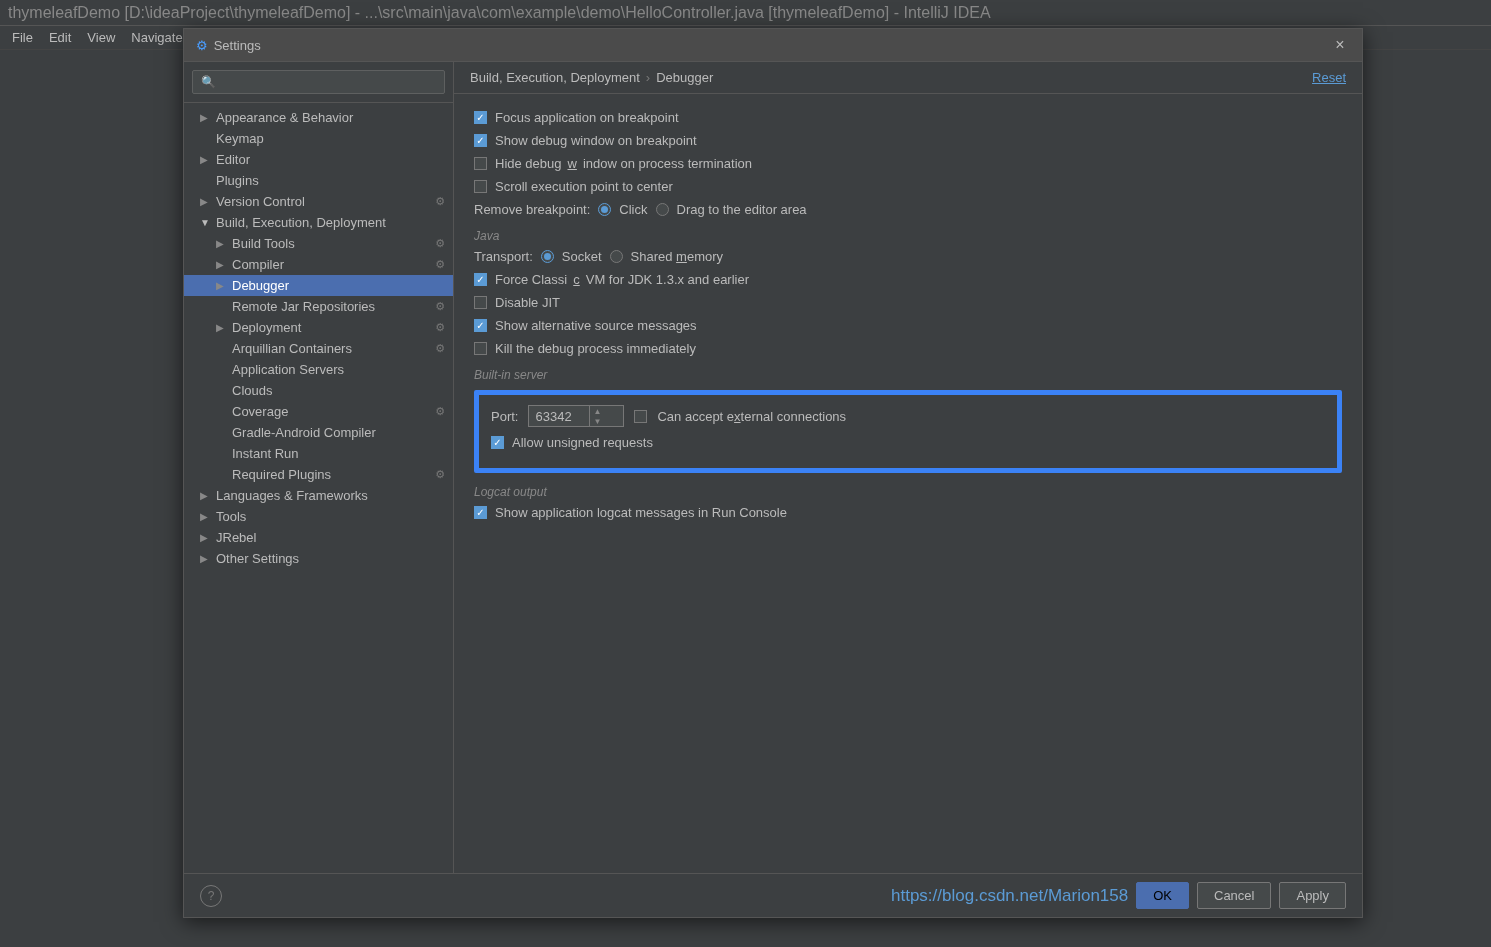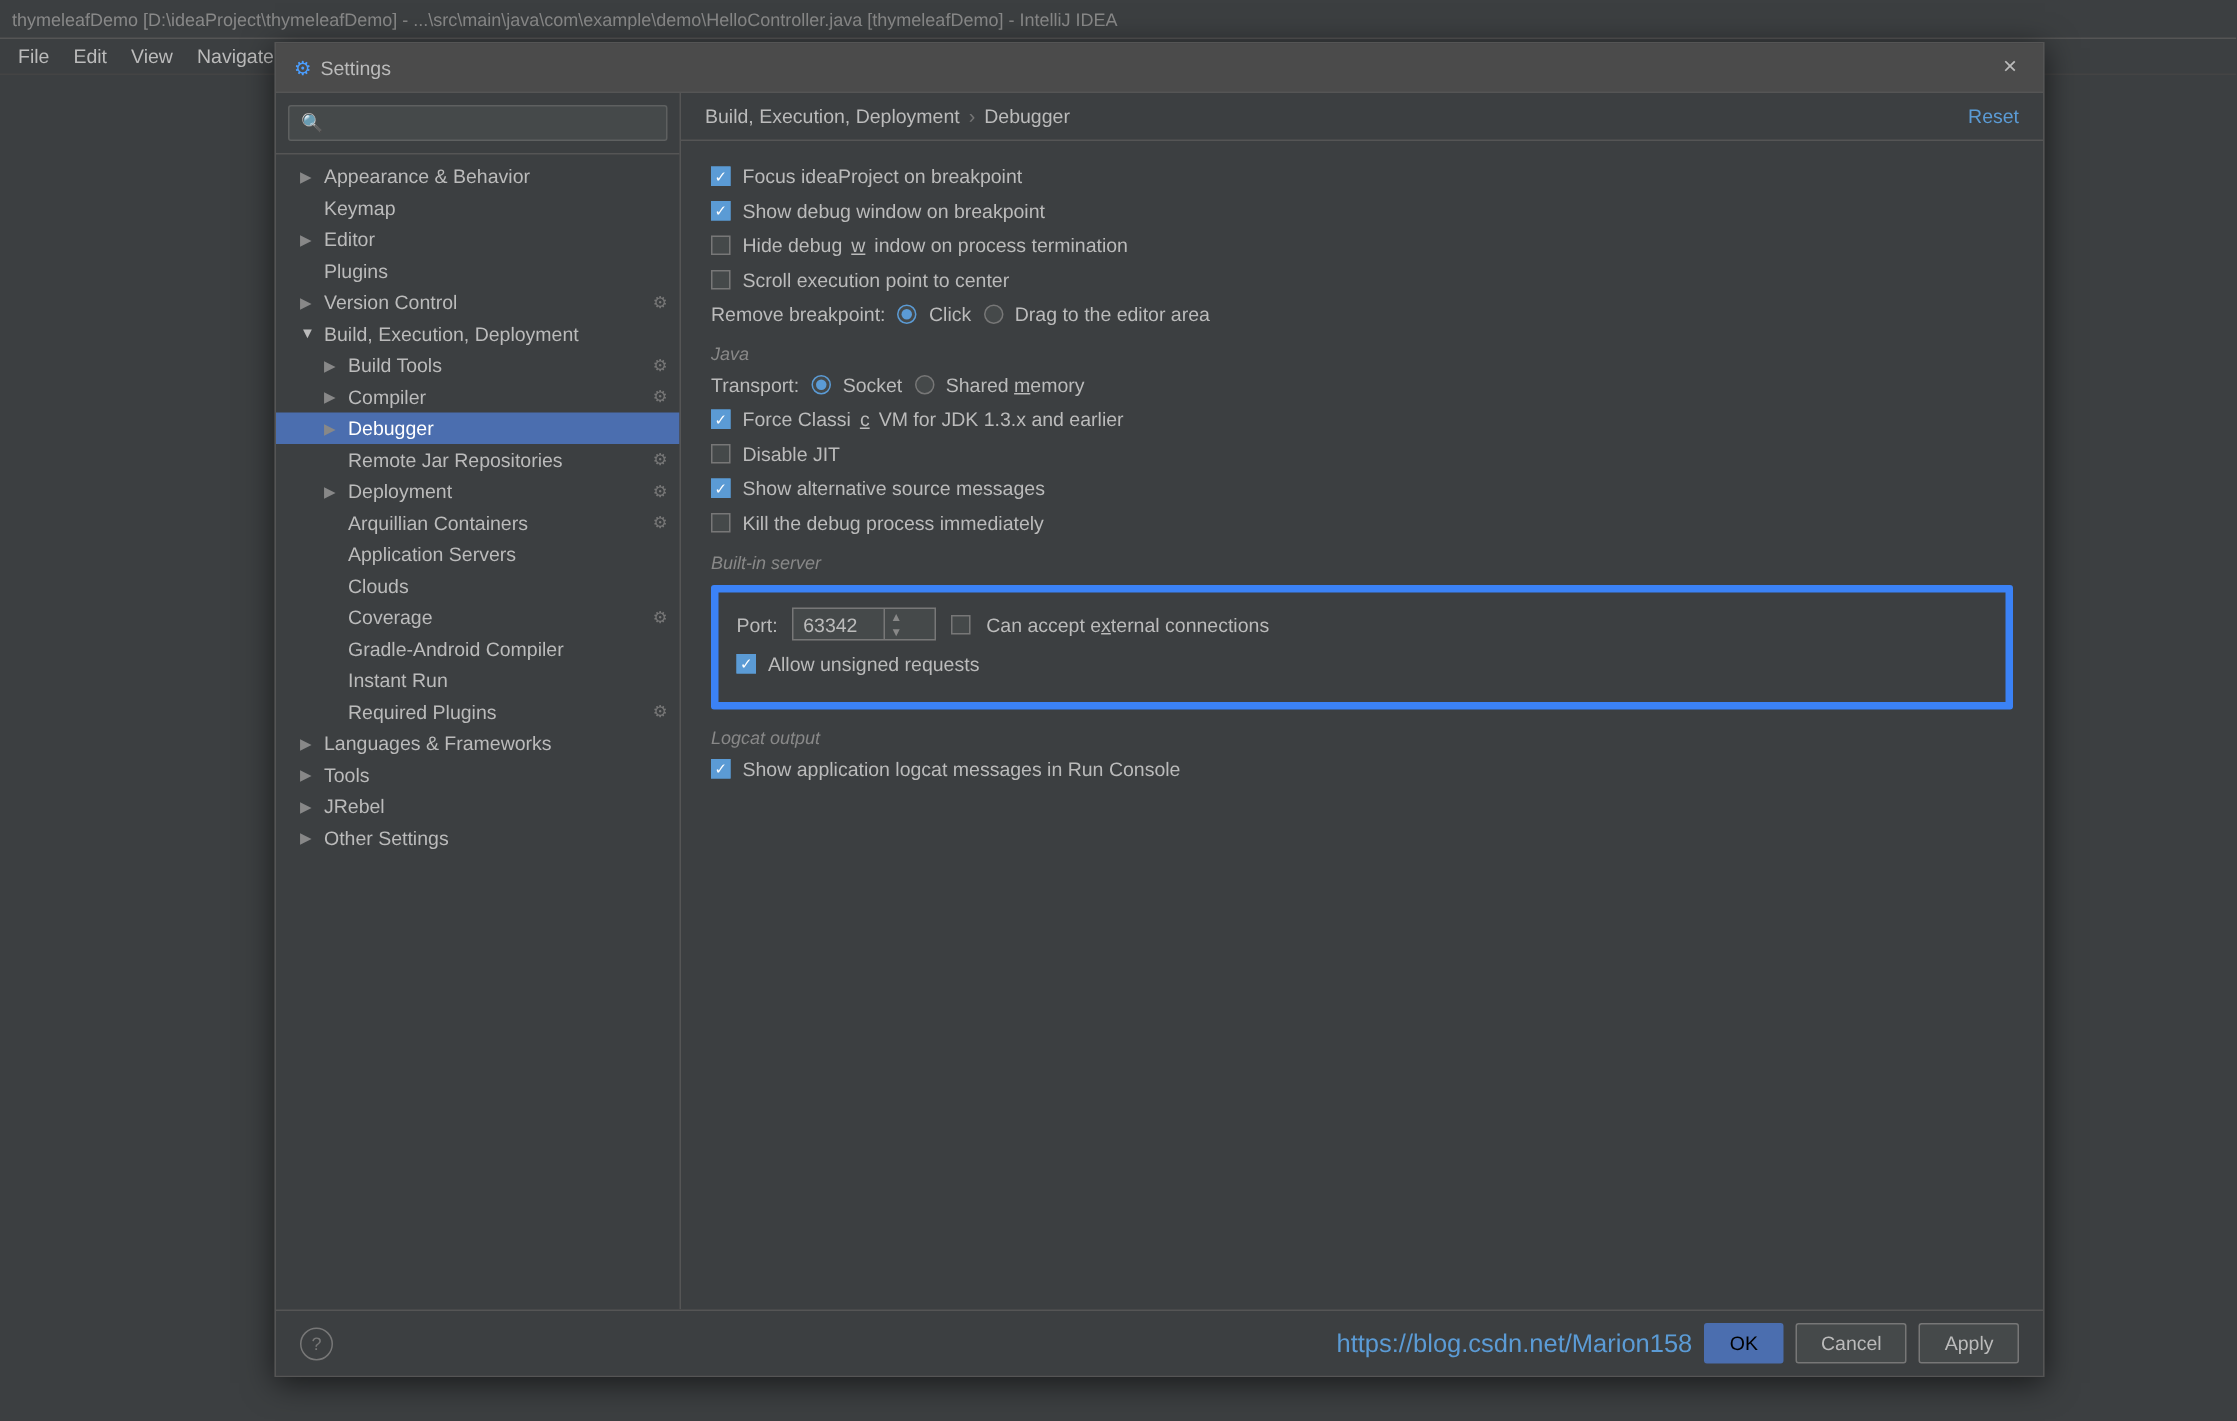--- a/index.html
+++ b/index.html
@@ -157,20 +157,21 @@
     }
 
     .breadcrumb-arrow {
       color: #777;
     }
 
     .reset-btn {
       color: #5b9bd5;
       cursor: pointer;
       font-size: 13px;
+      text-decoration: underline;
     }
 
     .content-body {
       flex: 1;
       overflow-y: auto;
       padding: 16px 20px;
     }
 
     
     .setting-row {
@@ -370,21 +371,21 @@
 
     
     .ide-titlebar {
       position: absolute;
       top: 0; left: 0; right: 0;
       height: 26px;
       background: #3c3f41;
       display: flex;
       align-items: center;
       padding: 0 8px;
-      font-size: 12px;
+      font-size: 16px;
       color: #888;
       border-bottom: 1px solid #555;
     }
 
     .ide-menu {
       position: absolute;
       top: 26px;
       left: 0;
       right: 0;
       height: 24px;
@@ -567,21 +568,21 @@
           <span class="breadcrumb-arrow">›</span>
           <span>Debugger</span>
         </div>
         <div class="reset-btn">Reset</div>
       </div>
 
       <div class="content-body">
 
         <div class="setting-row">
           <div class="checkbox-custom checked"></div>
-          <label>Focus ideaProject on breakpoint</label>
+          <label>Focus application on breakpoint</label>
         </div>
         <div class="setting-row">
           <div class="checkbox-custom checked"></div>
           <label>Show debug window on breakpoint</label>
         </div>
         <div class="setting-row">
           <div class="checkbox-custom"></div>
           <label>Hide debug <span class="underline-text">w</span>indow on process termination</label>
         </div>
         <div class="setting-row">

